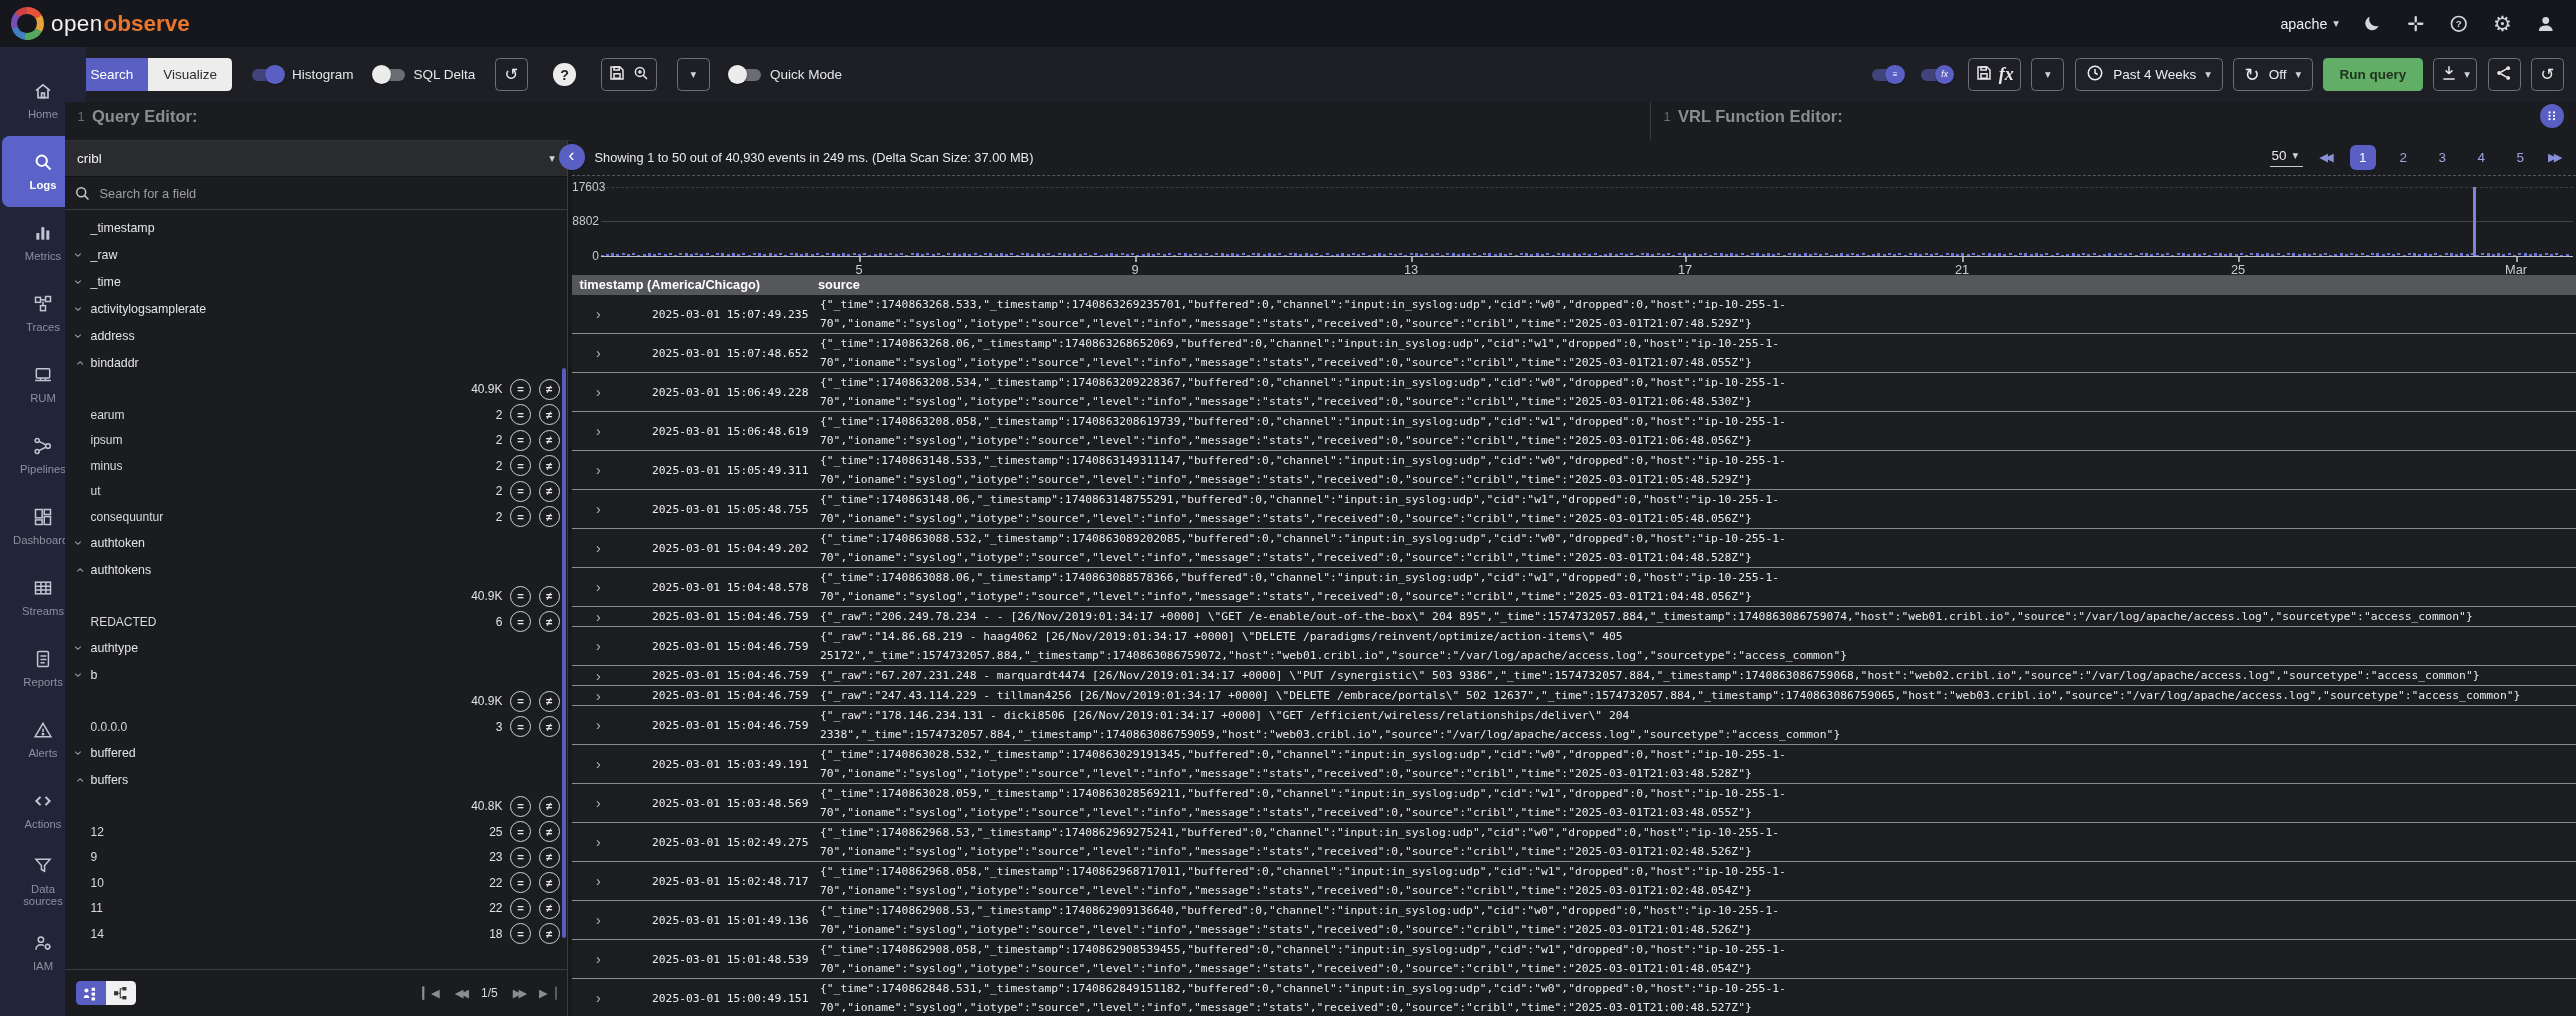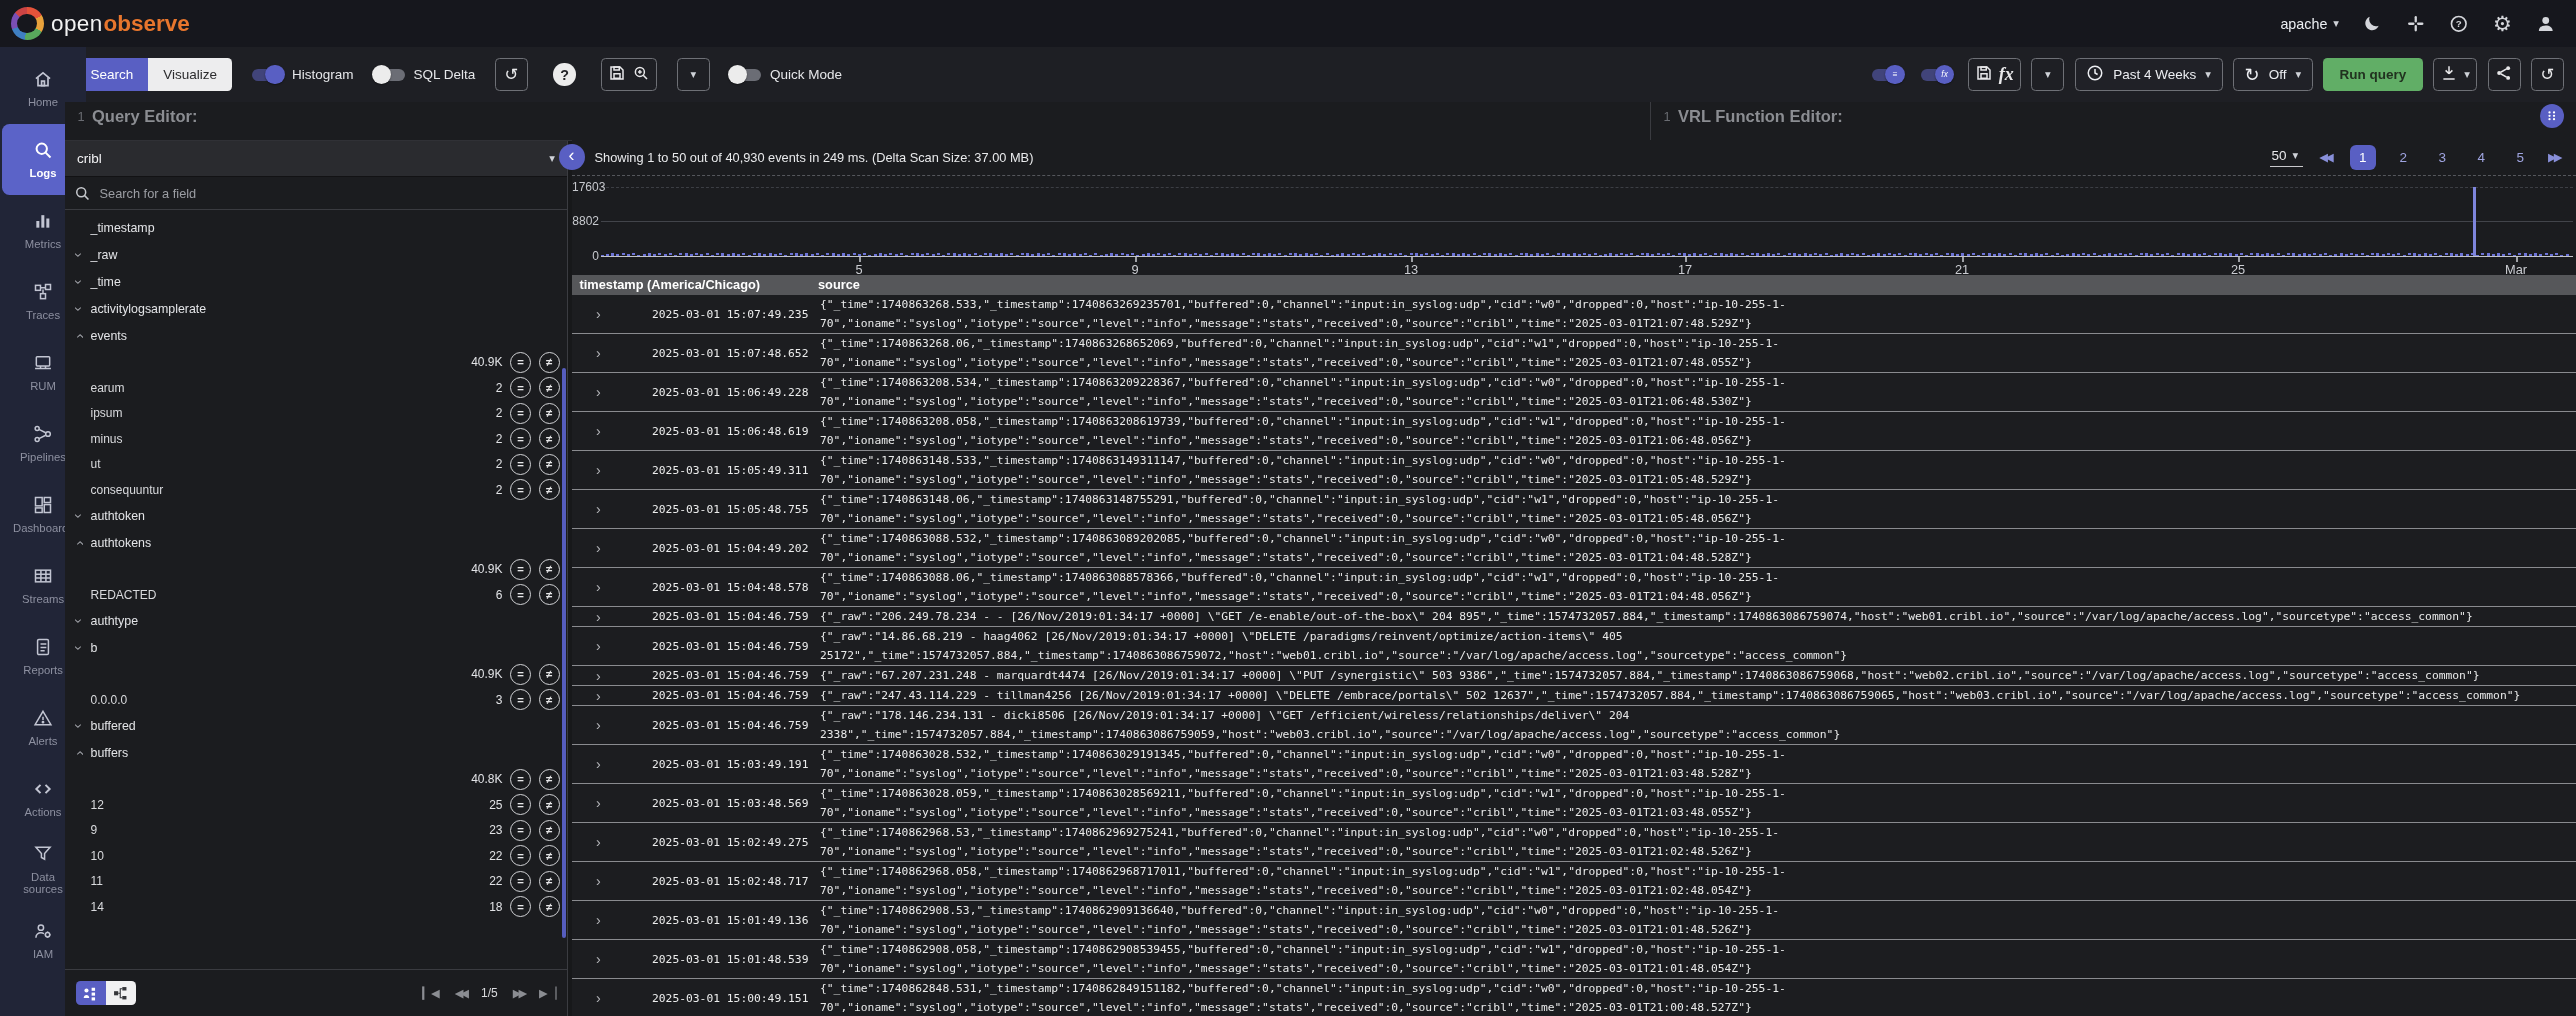--- a/index.html
+++ b/index.html
@@ -34,21 +34,21 @@
   .tgl.on{background:#41447a}
   .tgl.on .knob{left:auto;right:-1.5px;background:#595fc3}
   .sq-btn{min-width:33px;height:33px;border:0.8px solid #6e7076;border-radius:4.5px;display:flex;align-items:center;justify-content:center;gap:6px;color:#e8e8ea;font-size:16.5px;padding:0 6px;background:transparent}
   .sq-btn svg{width:18px;height:18px}
   .help-circ{width:22.5px;height:22.5px;border-radius:50%;background:#ececec;color:#232428;font-size:14.3px;font-weight:700;display:flex;align-items:center;justify-content:center}
   .fx{font-style:italic;font-weight:700;font-size:18px;font-family:"Liberation Serif",serif}
   .pill-btn{height:33px;border:0.8px solid #6e7076;border-radius:4.5px;display:flex;align-items:center;gap:9px;padding:0 10.5px;font-size:13.5px;color:#eceef2;background:#202127}
   .run-btn{height:33px;border-radius:4.5px;background:#61ae66;color:#21321f;font-size:13.5px;font-weight:600;display:flex;align-items:center;padding:0 16.5px;border:none}
 
   
-  #rail{position:absolute;left:0;top:47px;width:86px;height:970px;background:#212537;padding-top:6px}
+  #rail{position:absolute;left:0;top:47px;width:86px;height:970px;background:#212537;padding-top:18px}
   .nav-item{height:71px;display:flex;flex-direction:column;align-items:center;justify-content:center;gap:4.5px;color:#8d90a0;position:relative}
   .nav-item svg{width:20px;height:20px;color:#c2c5d2}
   .nav-label{font-size:11.3px;text-align:center;line-height:1.1;color:#8d90a0;max-width:60px}
   .nav-item.active{background:#5b63c8;border-radius:7.5px;margin:0 2.3px;color:#fff}
   .nav-item.active svg{color:#fff}
   .nav-item.active .nav-label{color:#fff;font-weight:600}
 
   
   #editors{position:absolute;left:65px;top:102px;width:2511px;height:39px;background:#1b1c1f;border-bottom:0.8px solid #303136;display:flex}
   .ed-pane{display:flex;align-items:flex-start;padding-top:4.5px}
@@ -408,22 +408,26 @@
       </div>
       <div class="f-row">
         <span class="f-chev rot90">›</span>
         <span class="f-name">_time</span>
       </div>
       <div class="f-row">
         <span class="f-chev rot90">›</span>
         <span class="f-name">activitylogsamplerate</span>
       </div>
       <div class="f-row">
+        <span class="f-chev rot90">›</span>
+        <span class="f-name">address</span>
+      </div>
+      <div class="f-row">
         <span class="f-chev rotm90">›</span>
-        <span class="f-name">events</span>
+        <span class="f-name">bindaddr</span>
       </div>
       <div class="f-sub">
         <span class="f-count">40.9K</span>
         <span class="circ-btn">=</span>
         <span class="circ-btn">≠</span>
       </div>
       <div class="f-sub">
         <span class="vname">earum</span>
         <span class="f-count">2</span>
         <span class="circ-btn">=</span>

